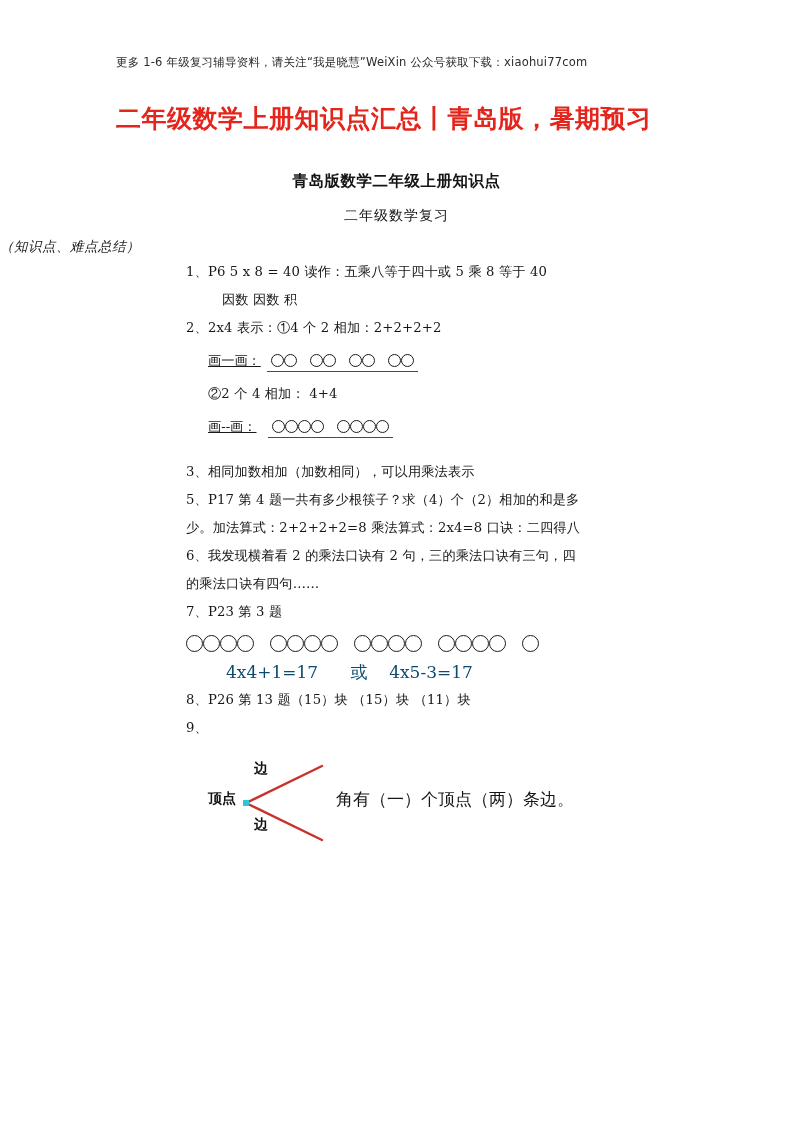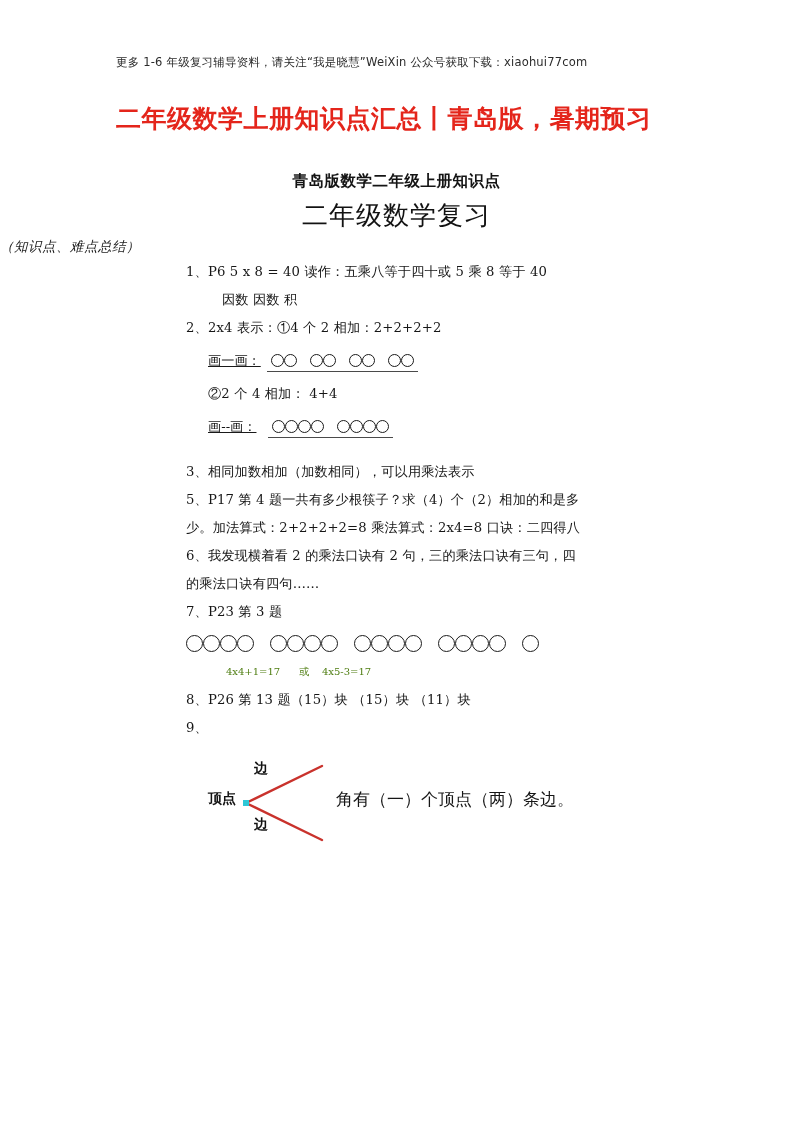--- a/index.html
+++ b/index.html
@@ -64,21 +64,21 @@
     color: #141414;
     letter-spacing: 0.5px;
   }
   .sub-title-2 {
     position: absolute;
     left: 0;
     top: 200px;
     width: 793px;
     text-align: center;
     font-family: "DejaVu Serif", "Liberation Serif", serif;
-    font-size: 26px;
+    font-size: 14px;
     font-weight: 400;
     line-height: 30px;
     color: #121212;
     letter-spacing: 1px;
   }
   .sub-title-3 {
     position: absolute;
     left: 0;
     top: 236px;
     width: 793px;
@@ -156,23 +156,23 @@
   }
   .circle-row-plain .grp + .grp { margin-left: 16px; }
   .circle-row-plain .circ {
     width: 17px;
     height: 17px;
     border-width: 1.5px;
   }
 
   .eq-line {
     font-family: "DejaVu Serif", "Liberation Serif", serif;
-    font-size: 10px;
+    font-size: 17px;
     line-height: 28px;
-    color: #4d7c0f;
+    color: #0c4a6e;
     padding-left: 40px;
     white-space: pre;
   }
 
   
   .angle-block {
     position: absolute;
     left: 186px;
     top: 758px;
     width: 430px;

